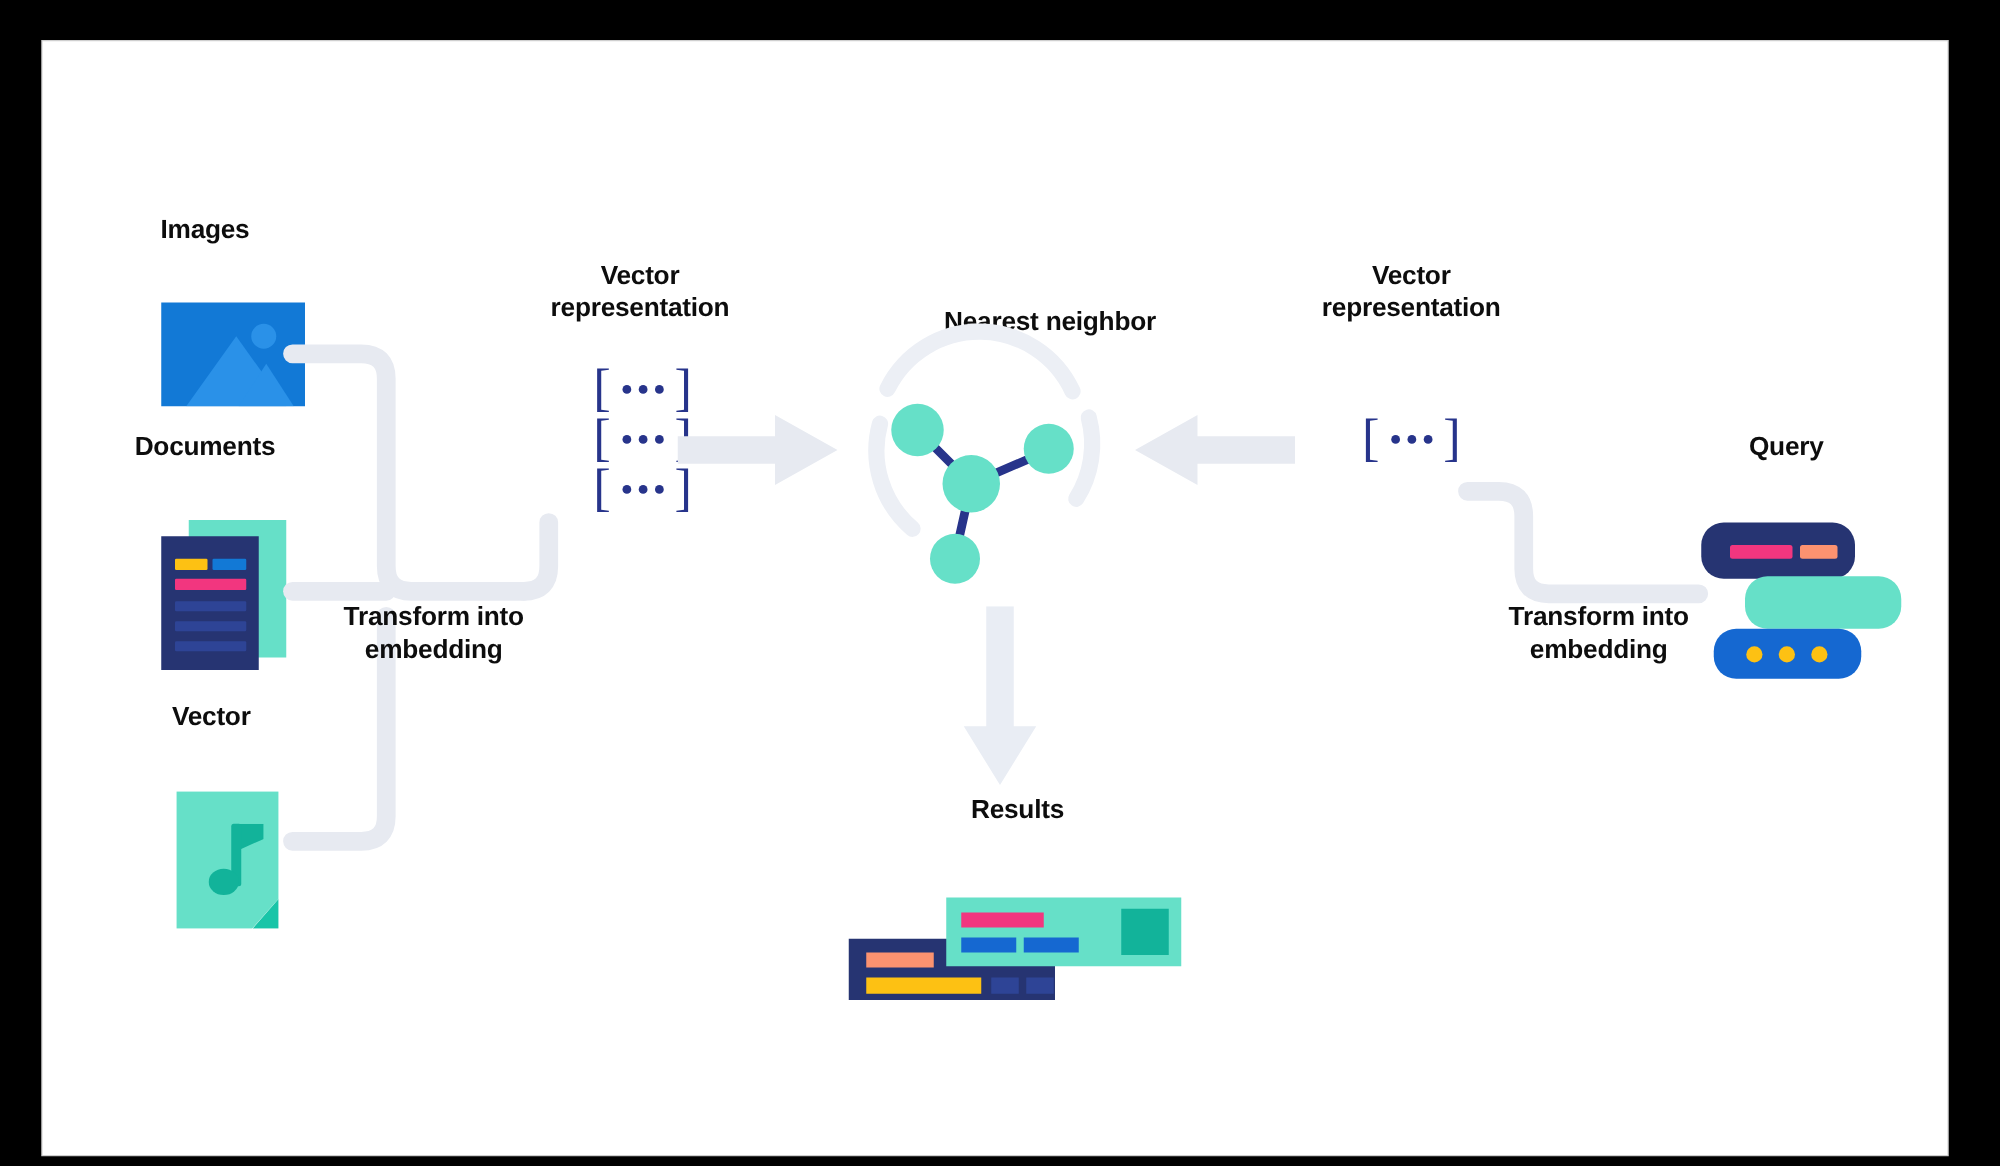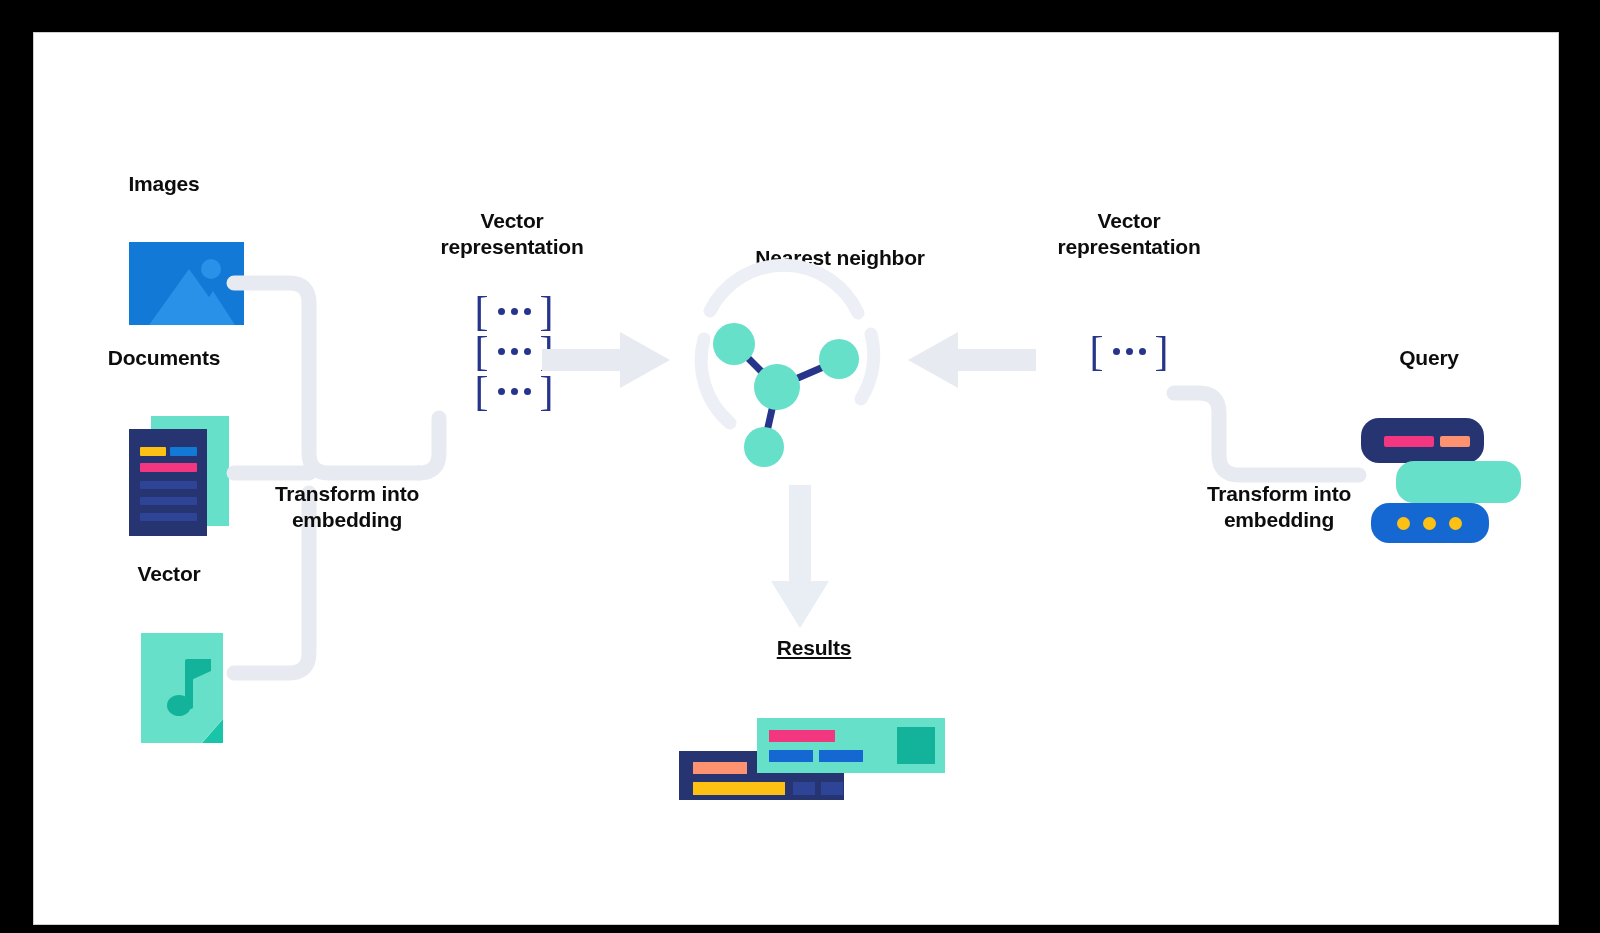--- a/index.html
+++ b/index.html
@@ -378,21 +378,21 @@
         <span class="bar-orange"></span>
       </div>
       <div class="pill pill-teal"></div>
       <div class="pill pill-blue">
         <span class="dot" style="left:26px;"></span>
         <span class="dot" style="left:52px;"></span>
         <span class="dot" style="left:78px;"></span>
       </div>
     </div>
 
-    <div class="lbl" style="left:680px; top:602px; width:200px;text-decoration:underline;">Results</div>
+    <div class="lbl" style="left:680px; top:602px; width:200px;">Results</div>
 
     <div class="node-img" id="results-graphic">
       <div class="card-navy">
         <div class="bar" style="left:14px; top:11px; width:54px; height:12px; background:#fc9270;"></div>
         <div class="bar" style="left:14px; top:31px; width:92px; height:13px; background:#fdc113;"></div>
         <div class="bar" style="left:114px; top:31px; width:22px; height:13px; background:#2e4496;"></div>
         <div class="bar" style="left:142px; top:31px; width:22px; height:13px; background:#2e4496;"></div>
       </div>
       <div class="card-teal">
         <div class="bar" style="left:12px; top:12px; width:66px; height:12px; background:#f2367f;"></div>

